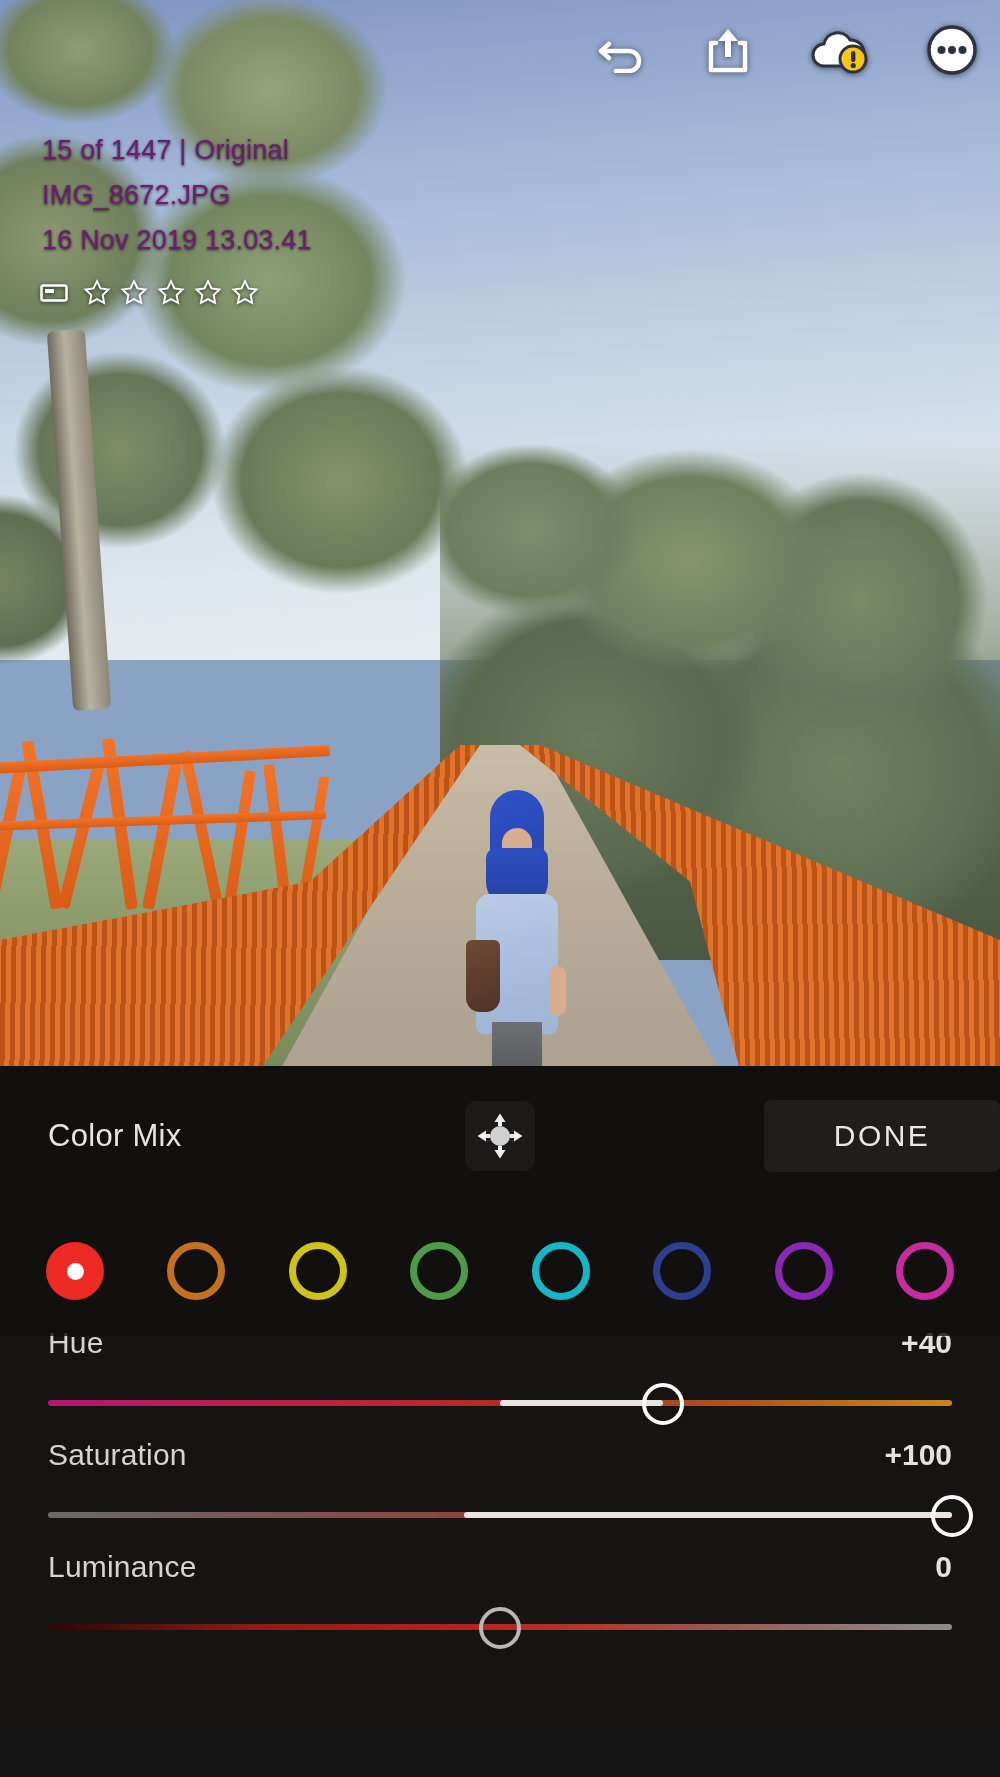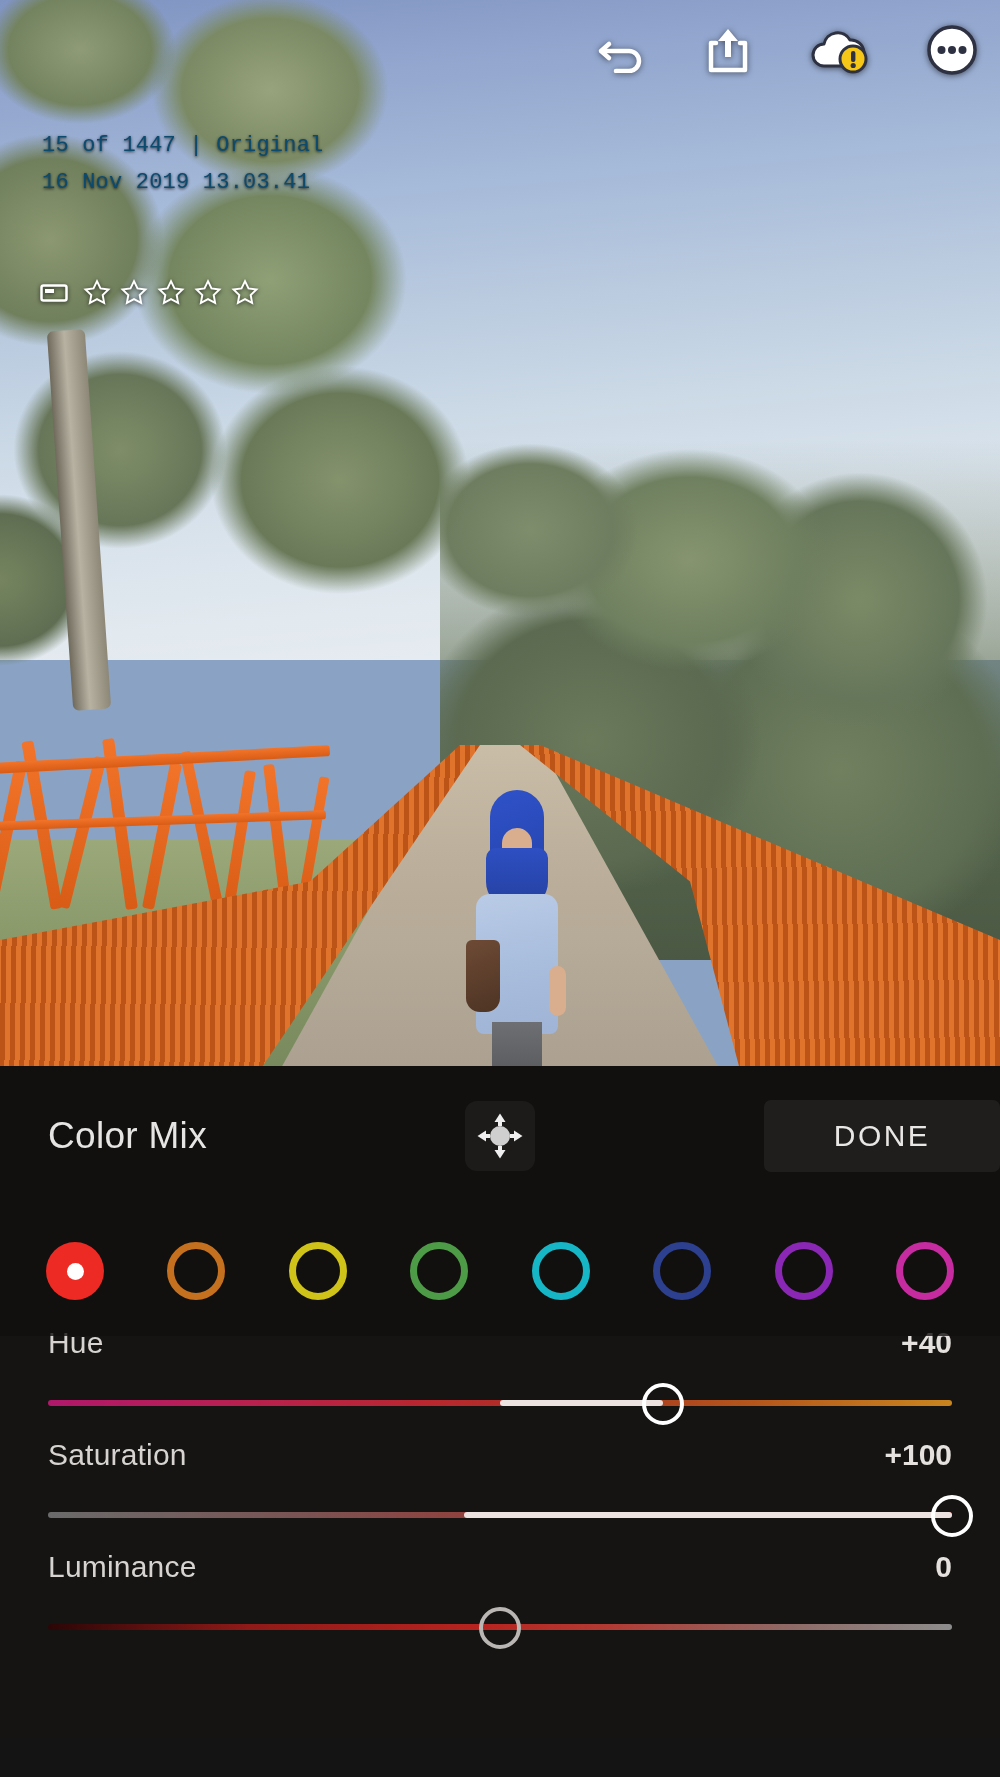--- a/index.html
+++ b/index.html
@@ -133,26 +133,25 @@
     background: linear-gradient(160deg, #6d4a35, #4e3424);
     border-radius: 6px 6px 14px 14px;
   }
   .arm-r {
     position: absolute; right: 6px; top: 176px; width: 17px; height: 50px;
     background: #d8ae8e; border-radius: 9px;
   }
   
   .photo-info {
     position: absolute; left: 42px; top: 128px;
-    color: #0c4a6e;
-    font-size: 22px;
+    color: #701a75;
+    font-size: 27px;
     line-height: 1.66;
     text-shadow: 0 1px 3px rgba(0,0,0,.75);
     letter-spacing: .2px;
-    font-family: Liberation Mono, monospace;
   }
   .photo-info div { white-space: nowrap; }
   .rating-row {
     position: absolute; left: 40px; top: 278px;
     display: flex; align-items: center; gap: 14px;
     filter: drop-shadow(0 1px 2px rgba(0,0,0,.7));
   }
   .rating-row svg { display: block; }
 
   
@@ -183,21 +182,21 @@
     background: rgba(17,15,14,.80);
     z-index: 5;
   }
   .mix-header {
     position: absolute; left: 0; top: 0;
     width: 1000px; height: 140px;
     display: flex; align-items: center;
   }
   .mix-title {
     position: absolute; left: 48px; top: 50%; transform: translateY(-50%);
-    color: #e7e5e3; font-size: 37px; letter-spacing: .3px;
+    color: #e7e5e3; font-size: 31px; letter-spacing: .3px;
   }
   .tat-btn {
     position: absolute; left: 50%; top: 50%;
     transform: translate(-50%, -50%);
     width: 70px; height: 70px;
     background: #1d1b1a;
     border-radius: 12px;
     display: flex; align-items: center; justify-content: center;
   }
   .done-btn {
@@ -310,20 +309,21 @@
       <div class="face"></div>
       <div class="hijab-drape"></div>
       <div class="shirt"></div>
       <div class="bag"></div>
       <div class="arm-r"></div>
       <div class="pants"></div>
     </div>
 
     <div class="photo-info">
       <div>15 of 1447 | Original</div>
+      <div>IMG_8672.JPG</div>
       <div>16 Nov 2019 13.03.41</div>
     </div>
 
     <div class="rating-row">
       <span>
         <svg width="28" height="22" viewBox="0 0 28 22">
           <rect x="1.5" y="3.5" width="25" height="15" rx="2" fill="none" stroke="#fff" stroke-width="2.5"></rect>
           <rect x="5" y="7" width="9" height="4" fill="#fff"></rect>
         </svg>
       </span>

